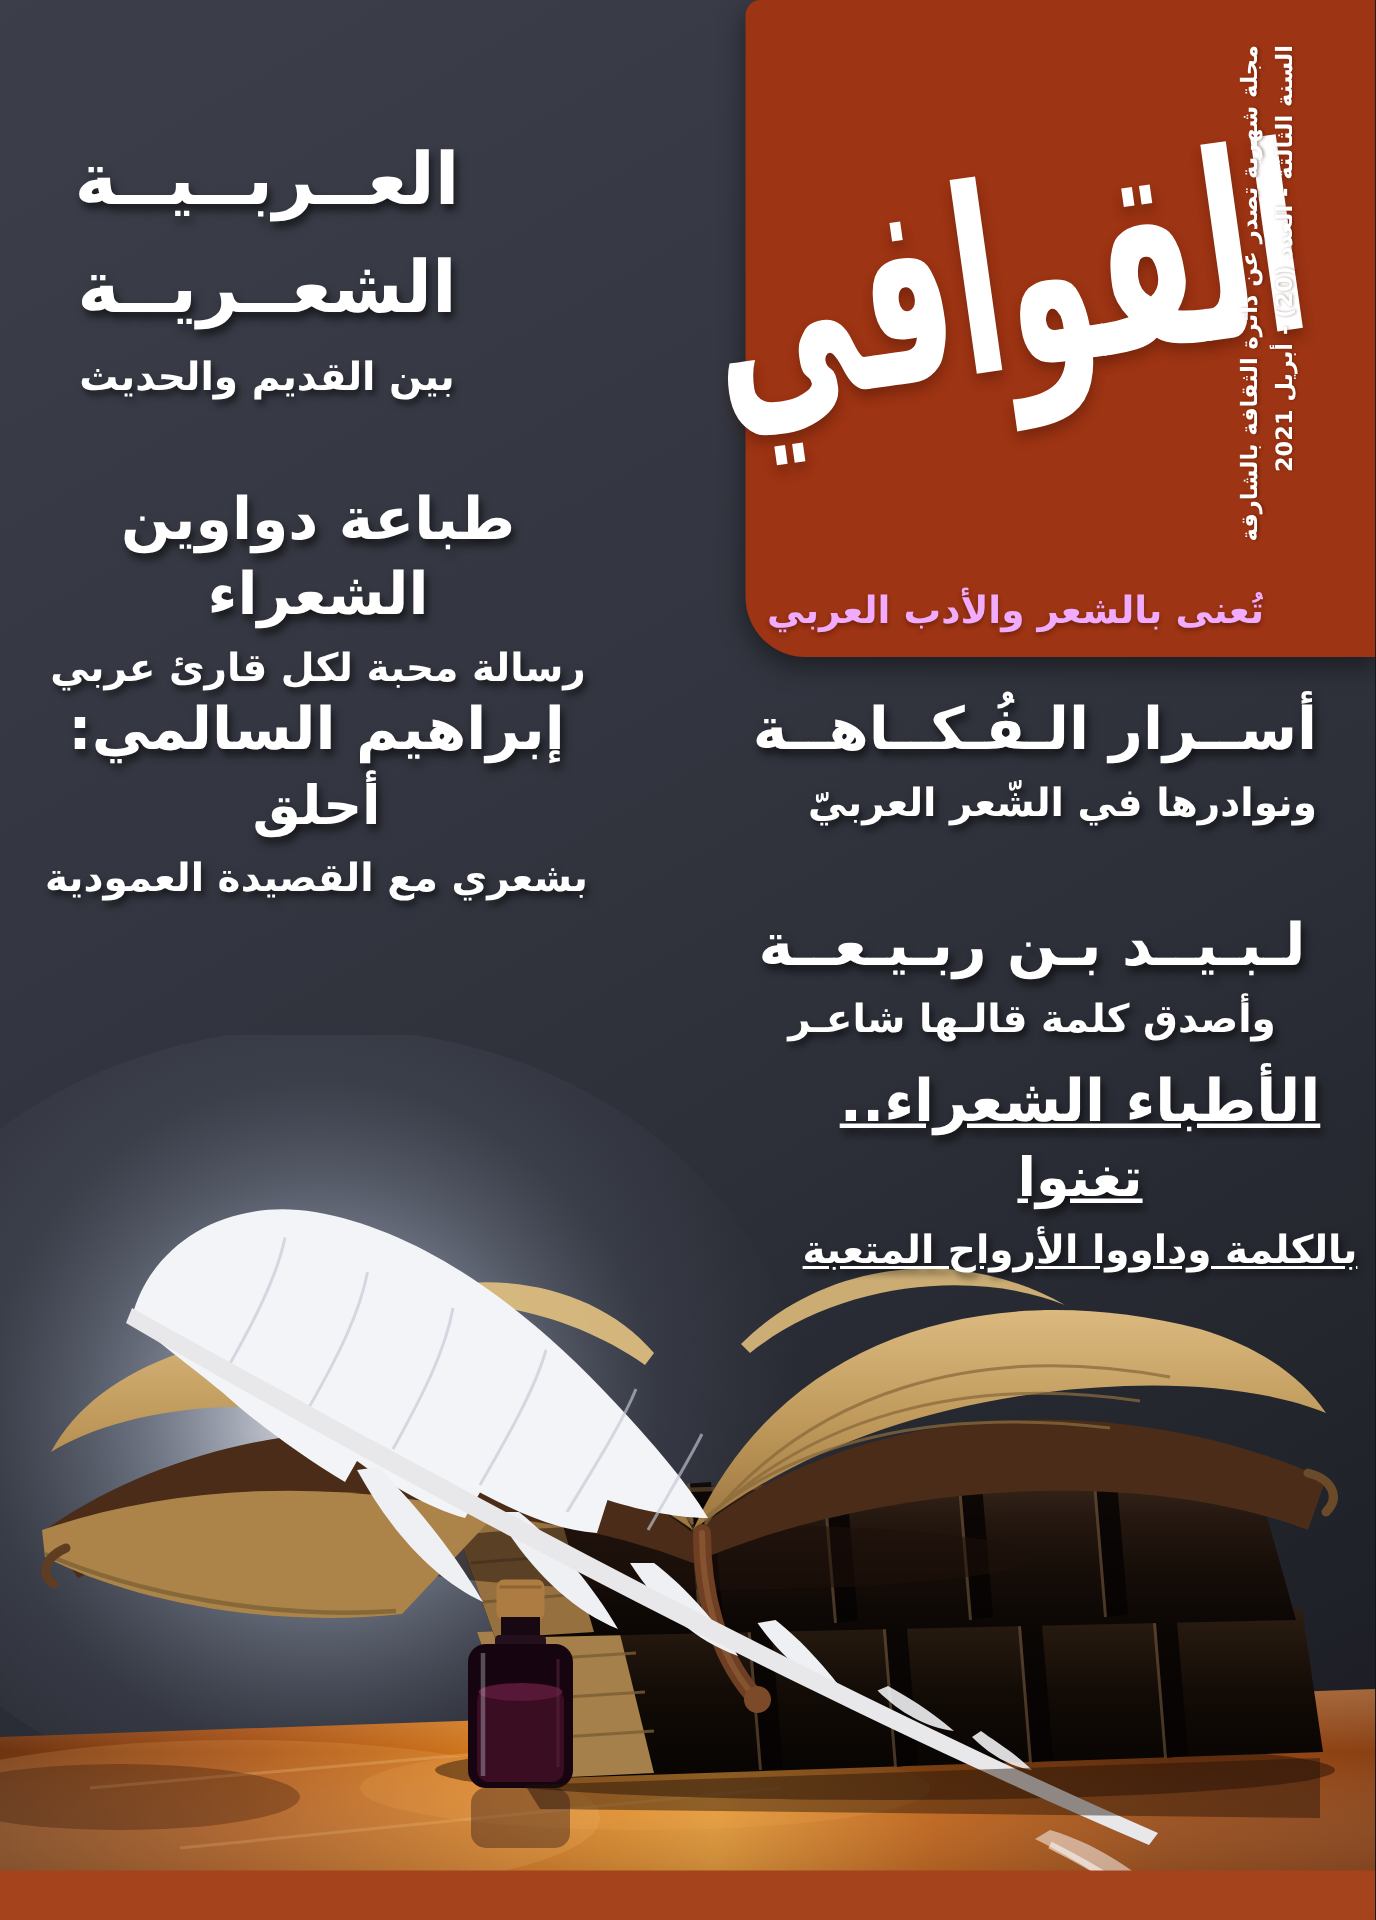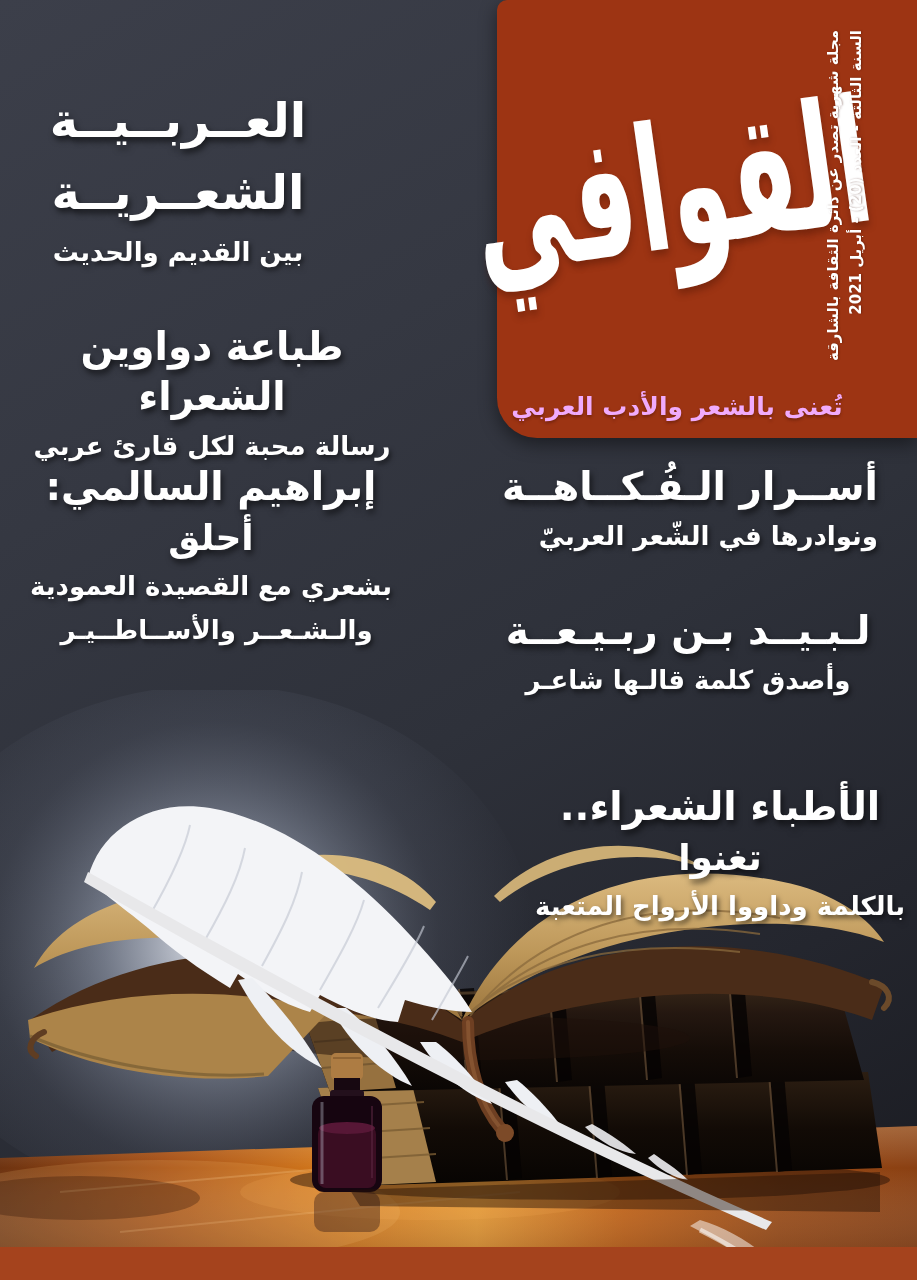--- a/index.html
+++ b/index.html
@@ -44,21 +44,21 @@
   .story .s{font-weight:bold;font-size:26px;line-height:1.3;margin-top:8px;
             text-shadow:2px 3px 5px rgba(0,0,0,.55);}
   #s1{left:18px;top:84px;width:320px;}
   #s1 .t{font-size:48px;line-height:72px;}
   #s2{left:22px;top:322px;width:380px;}
   #s3{left:21px;top:462px;width:380px;}
   #s4{left:29px;top:606px;width:375px;}
   #s7{left:40px;top:750px;width:380px;}
   #s5{left:498px;top:462px;width:380px;text-align:right;}
   #s6{left:498px;top:606px;width:380px;}
-  #s8{left:530px;top:782px;width:380px;}
+  #s8{left:530px;top:710px;width:380px;text-decoration:underline;}
 </style>
 </head>
 <body>
 
 <div class="cover">
 
   <svg class="photo" viewBox="0 0 917 590" xmlns="http://www.w3.org/2000/svg">
     <defs>
       <radialGradient id="glow" gradientUnits="userSpaceOnUse" cx="215" cy="255" r="320">
         <stop offset="0" stop-color="#eef1f8" stop-opacity="0.95"></stop>
@@ -219,21 +219,20 @@
 
   <div class="story" id="s3">
     <div class="t">
       <span>إبراهيم السالمي:</span>
       <span class="small">أحلق</span>
     </div>
     <div class="s">بشعري مع القصيدة العمودية</div>
   </div>
 
   <div class="story" id="s4">
-    <div class="s">والـشـعــر والأســاطــيـر</div>
   </div>
 
   <div class="story" id="s5">
     <div class="t">
       <span>أســرار الـفُـكــاهــة</span>
       <span class="small"></span>
     </div>
     <div class="s">ونوادرها في الشّعر العربيّ</div>
   </div>
 

